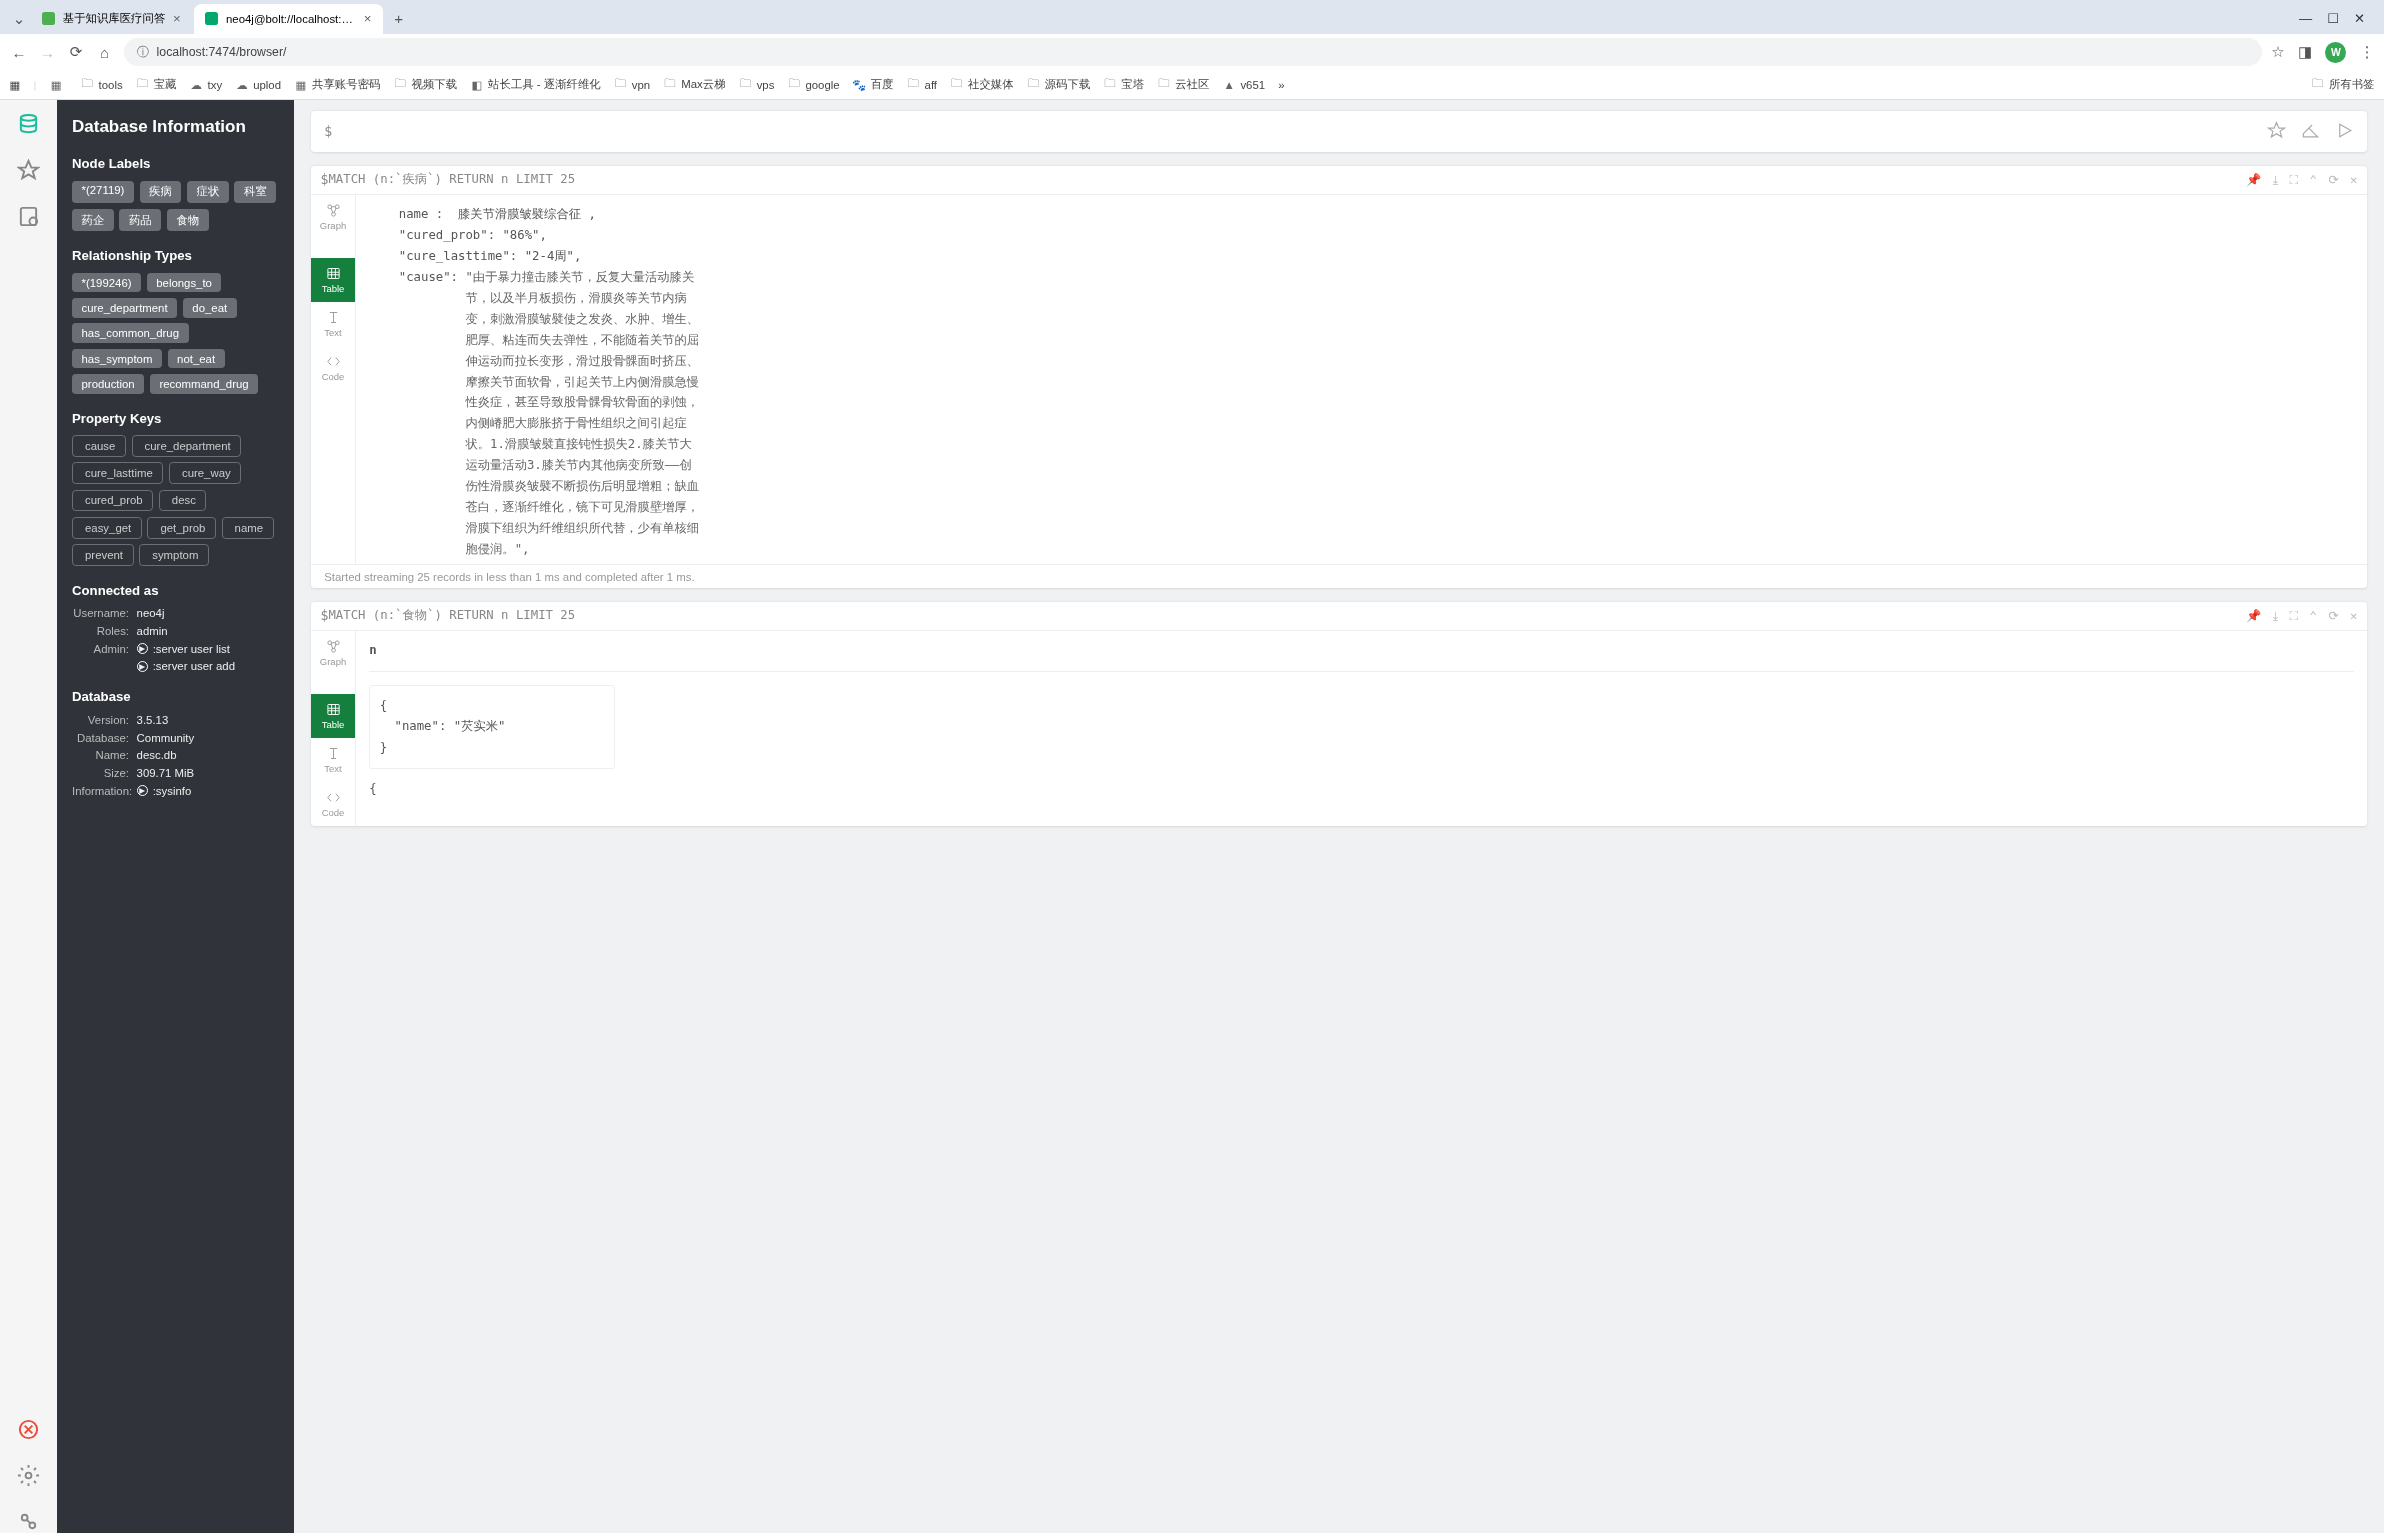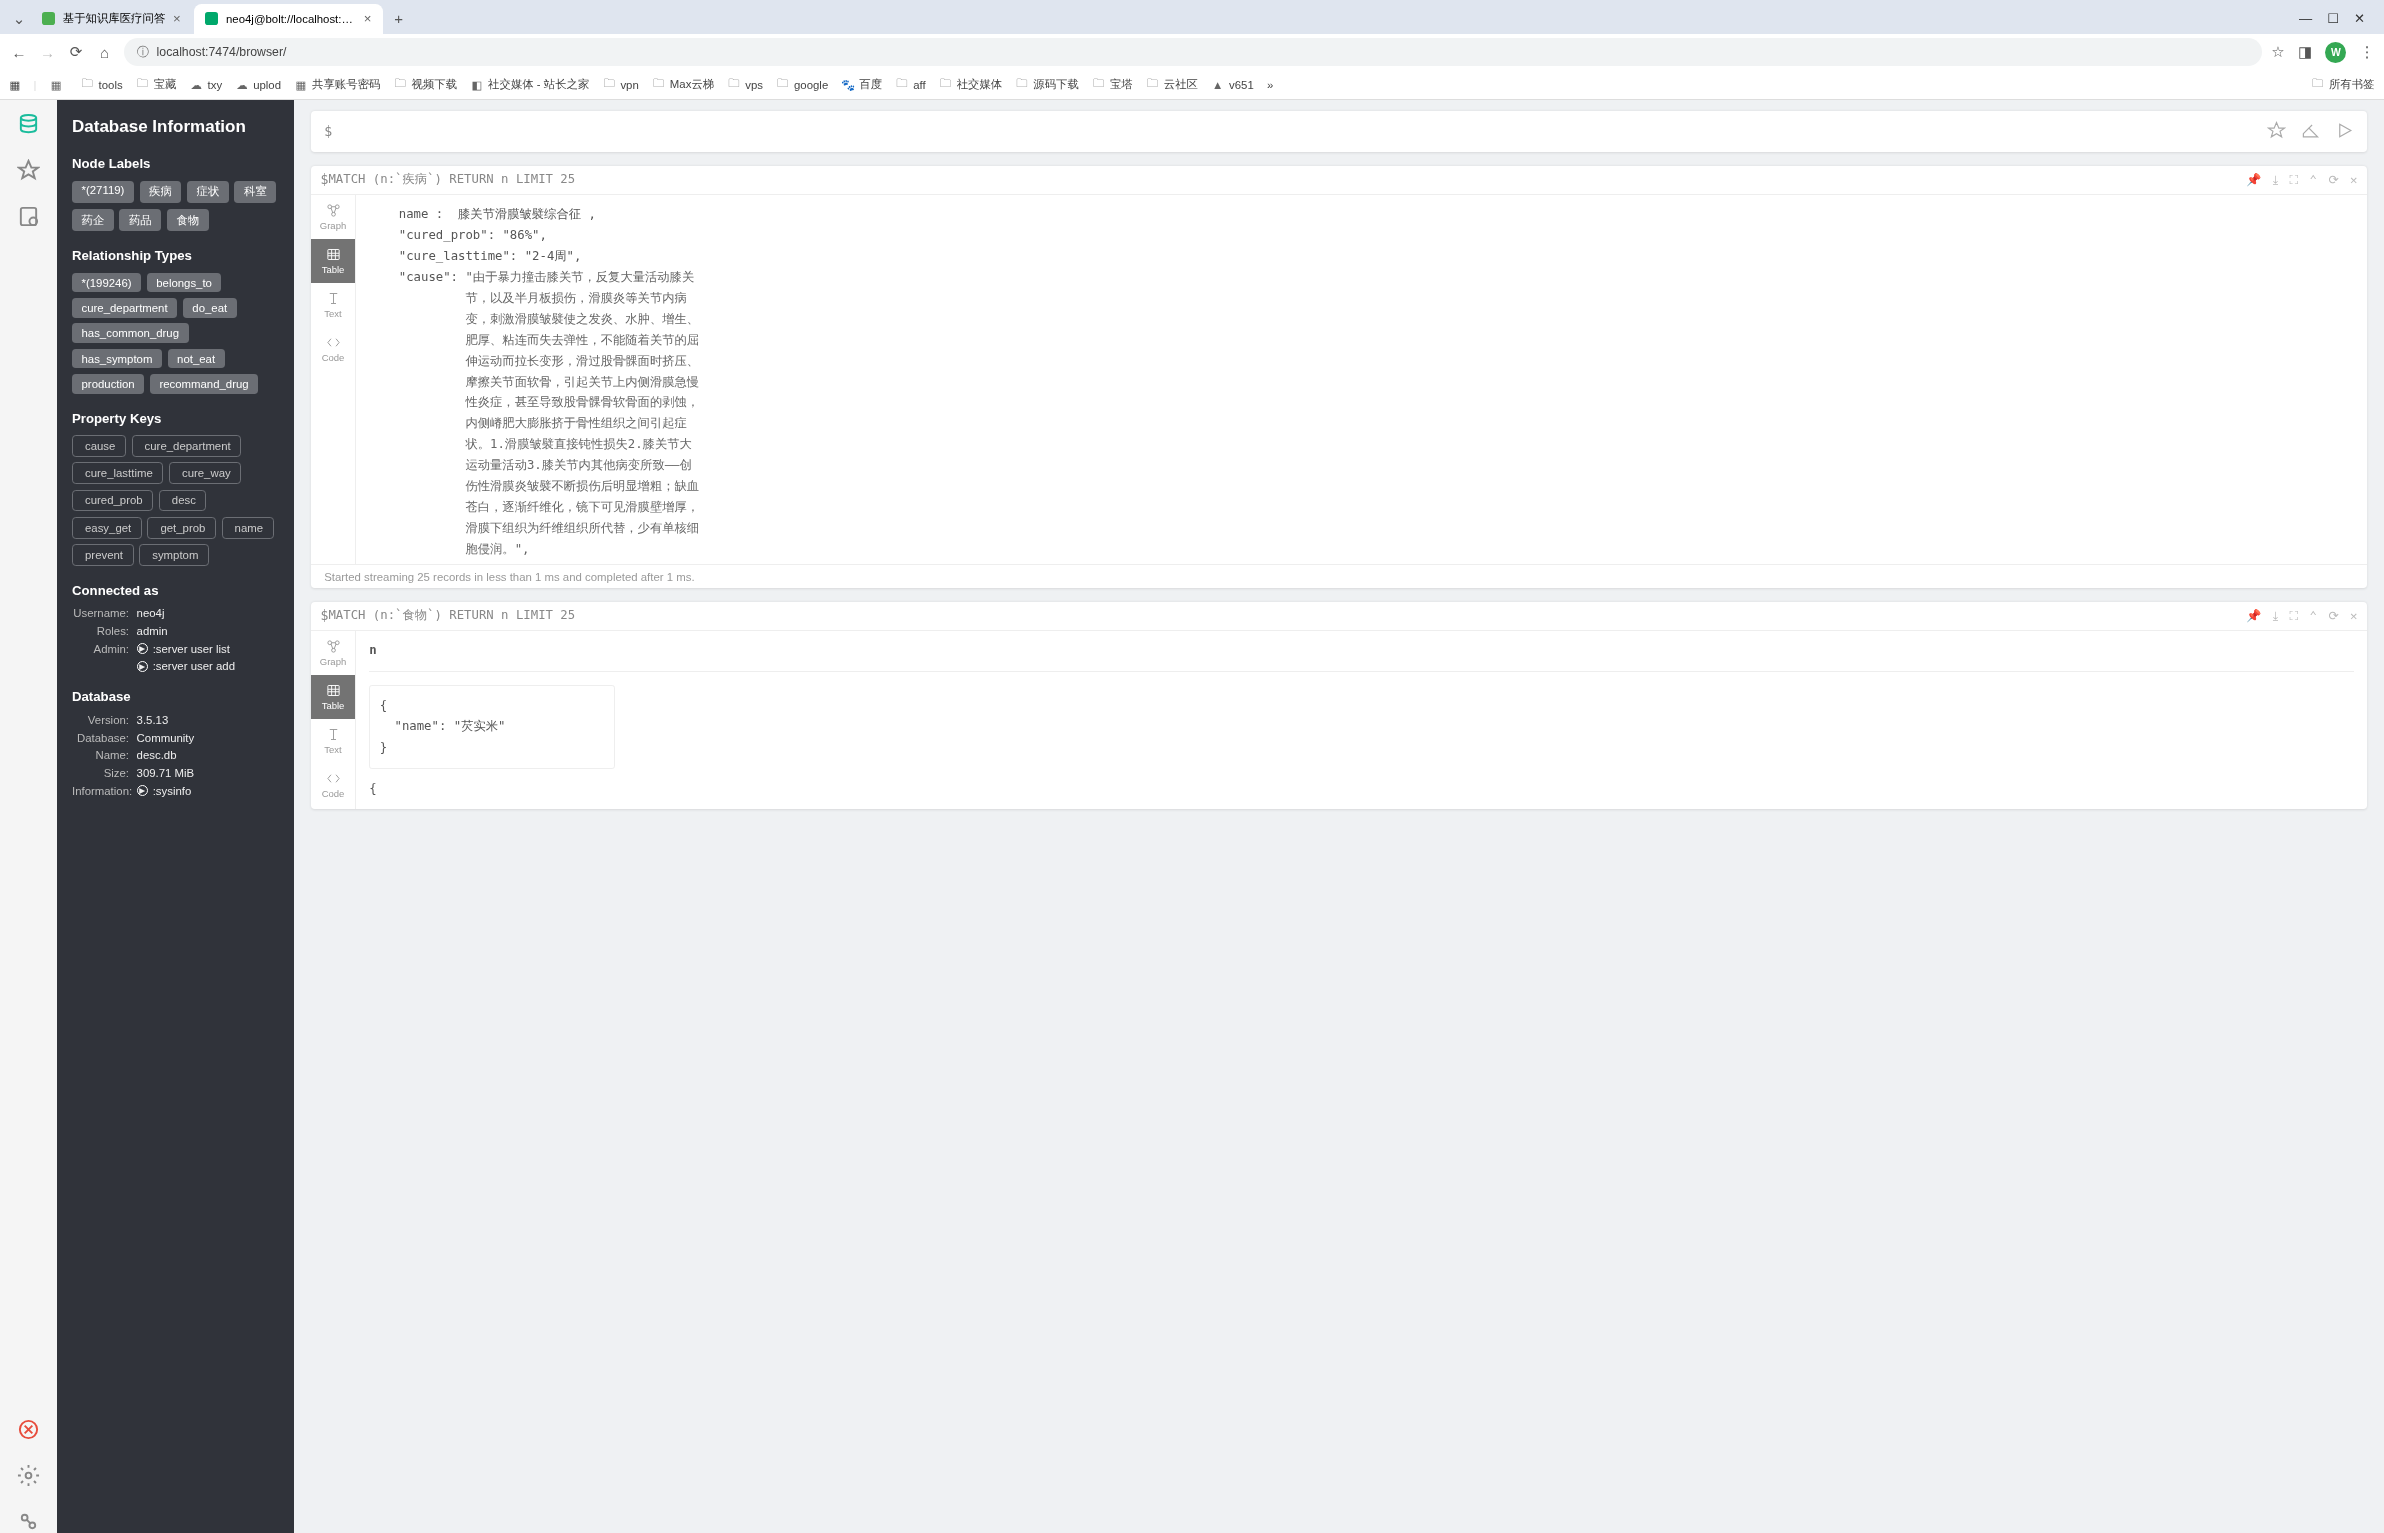--- a/index.html
+++ b/index.html
@@ -66,21 +66,21 @@
 
 .result-frame { background: #fff; border-radius: 3.8px; box-shadow: 0 0.9px 2.8px rgba(0,0,0,0.1); margin-bottom: 13.2px; }
 .result-header { display: flex; align-items: center; padding: 5.7px 9.5px; border-bottom: 0.9px solid #eee; font-family: monospace; font-size: 12.3px; color: #666; }
 .result-header .cypher { color: #888; }
 .frame-actions { margin-left: auto; display: flex; gap: 11.4px; color: #bbb; }
 .frame-actions span { cursor: pointer; }
 
 .result-body { display: flex; }
 .view-tabs { width: 45px; border-right: 0.9px solid #eee; display: flex; flex-direction: column; }
 .view-tab { height: 44px; display: flex; flex-direction: column; align-items: center; justify-content: center; font-size: 9.5px; color: #999; gap: 1.9px; }
-.view-tab.active { background: #737373; color: #fff; }
+.view-tab.active { background: #15803d; color: #fff; margin-top: 19px; }
 .view-tab svg { width: 15px; height: 15px; }
 
 .result-content { flex: 1; padding: 9.5px 13.2px; font-family: monospace; font-size: 12.3px; color: #555; line-height: 1.7; max-height: 369px; overflow-y: auto; }
 .result-content .json-line { white-space: pre-wrap; }
 .cause-block { max-width: 237px; color: #666; }
 
 .result-footer { padding: 5.7px 13.2px; font-size: 11.4px; color: #999; border-top: 0.9px solid #eee; }
 </style>
 </head>
 <body>
@@ -142,21 +142,21 @@
           <span class="bm-icon">☁</span>
           <span>uplod</span>
         </span><span class="bm">
           <span class="bm-icon">▦</span>
           <span>共享账号密码</span>
         </span><span class="bm">
           <span class="bm-icon">🗀</span>
           <span>视频下载</span>
         </span><span class="bm">
           <span class="bm-icon">◧</span>
-          <span>社交媒体 - 站长之家</span>
+          <span>站长工具 - 逐渐纤维化</span>
         </span><span class="bm">
           <span class="bm-icon">🗀</span>
           <span>vpn</span>
         </span><span class="bm">
           <span class="bm-icon">🗀</span>
           <span>Max云梯</span>
         </span><span class="bm">
           <span class="bm-icon">🗀</span>
           <span>vps</span>
         </span><span class="bm">

